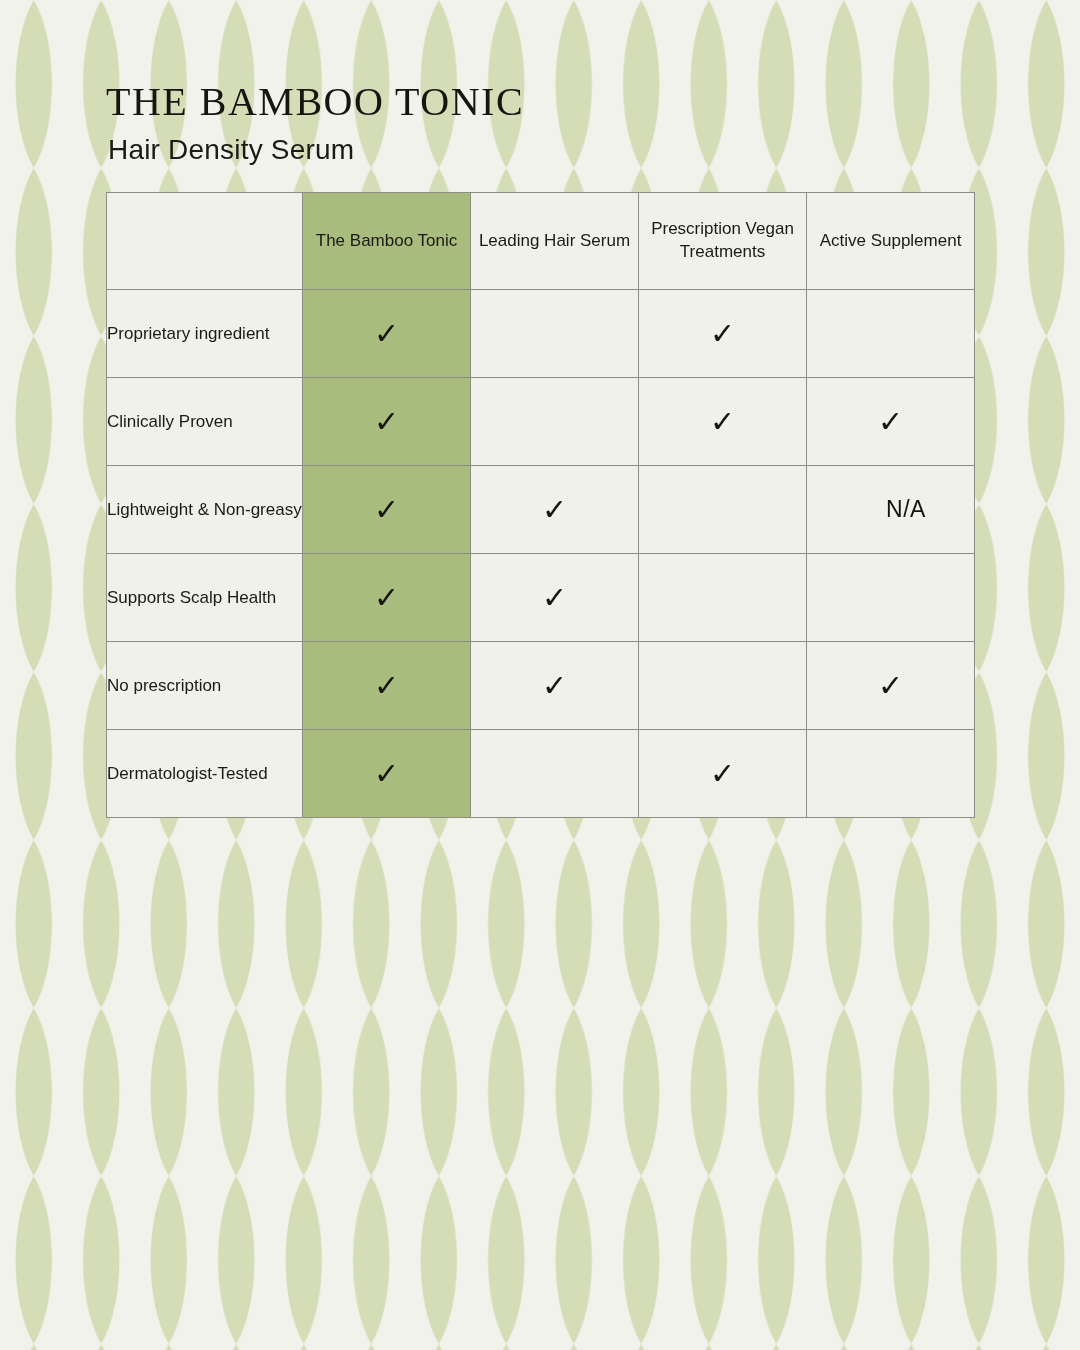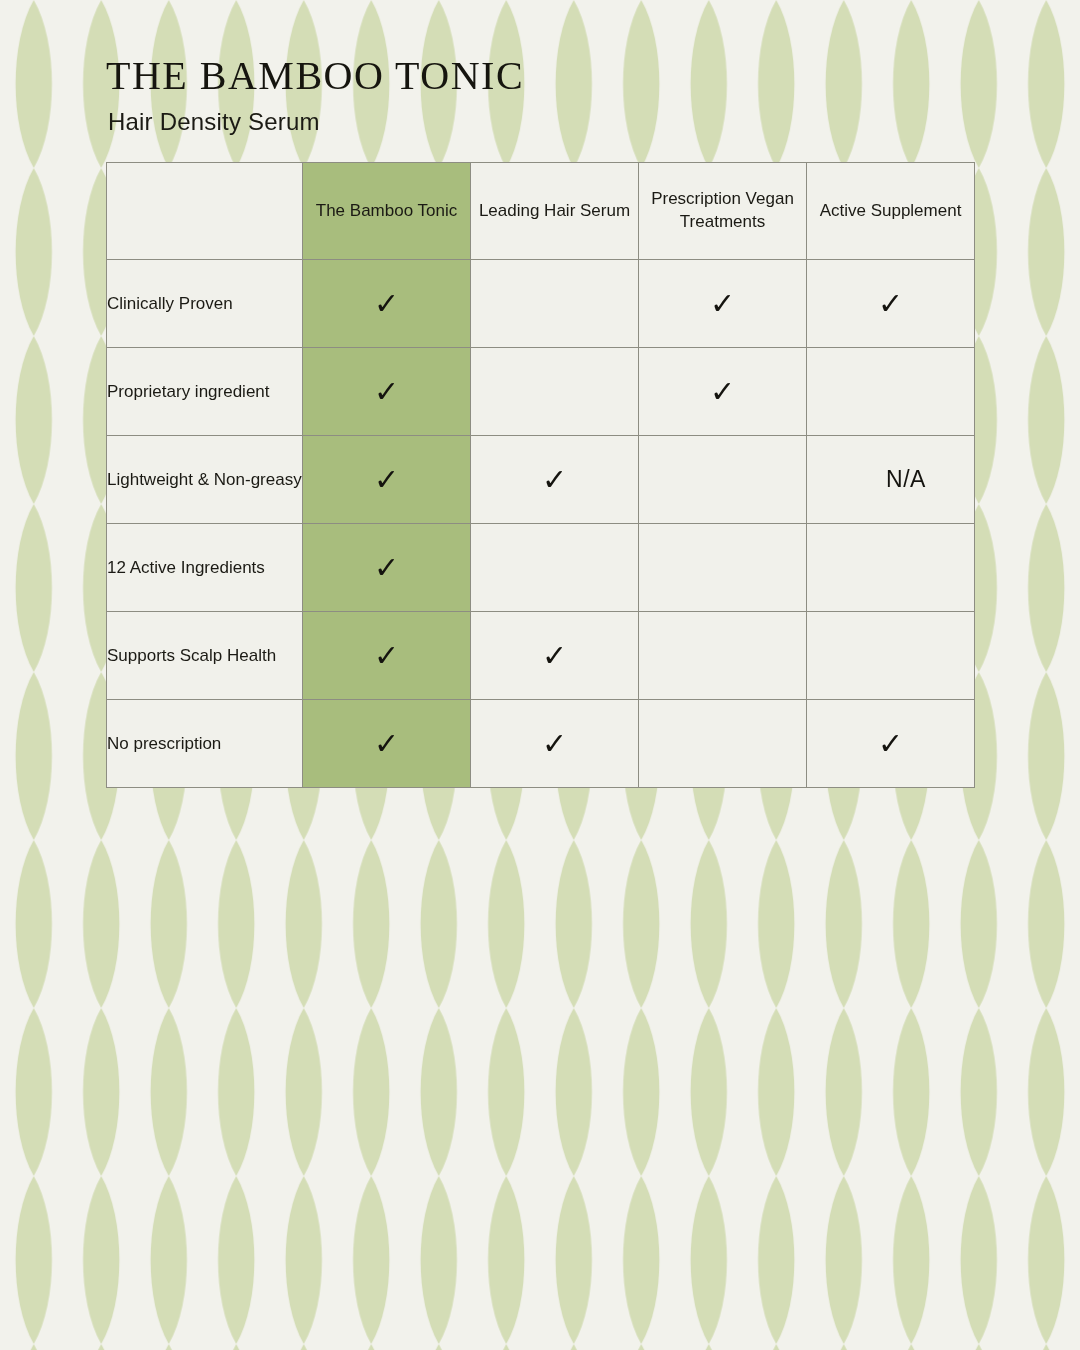--- a/index.html
+++ b/index.html
@@ -24,35 +24,35 @@
     z-index: 0;
   }
 
   
   .page {
     position: relative;
     z-index: 2;
     width: 1080px;
     height: 950px;
     box-sizing: border-box;
-    padding: 52px 106px 0 106px;
+    padding: 78px 106px 0 106px;
   }
 
   .title {
     font-family: "Liberation Serif", serif;
     font-size: 40px;
     letter-spacing: 1.5px;
     color: #16150f;
     margin: 0;
     font-weight: 400;
     line-height: 1.2;
   }
   .subtitle {
     font-family: "Liberation Sans", sans-serif;
-    font-size: 24px;
+    font-size: 28px;
     color: #1b1a14;
     margin: 8px 0 0 2px;
     font-weight: 400;
     letter-spacing: 0.2px;
   }
 
   
   .table-wrap {
     margin-top: 26px;
     position: relative;
@@ -152,58 +152,58 @@
         <tr>
           <th class="blank-col"></th>
           <th class="brand-col">The Bamboo Tonic</th>
           <th>Leading Hair Serum</th>
           <th>Prescription Vegan Treatments</th>
           <th>Active Supplement</th>
         </tr>
       </thead>
       <tbody id="table-body">
           <tr>
+            <td class="feature">Proprietary ingredient</td>
+            <td class="cell brand-col"><span class="check">✓</span></td>
+            <td class="cell"><span class="empty"></span></td>
+            <td class="cell"><span class="check">✓</span></td>
+            <td class="cell"><span class="empty"></span></td>
+          </tr>
+          <tr>
             <td class="feature">Clinically Proven</td>
             <td class="cell brand-col"><span class="check">✓</span></td>
             <td class="cell"><span class="empty"></span></td>
             <td class="cell"><span class="check">✓</span></td>
             <td class="cell"><span class="check">✓</span></td>
           </tr>
           <tr>
-            <td class="feature">Proprietary ingredient</td>
-            <td class="cell brand-col"><span class="check">✓</span></td>
-            <td class="cell"><span class="empty"></span></td>
-            <td class="cell"><span class="check">✓</span></td>
-            <td class="cell"><span class="empty"></span></td>
-          </tr>
-          <tr>
             <td class="feature">Lightweight &amp; Non-greasy</td>
             <td class="cell brand-col"><span class="check">✓</span></td>
             <td class="cell"><span class="check">✓</span></td>
             <td class="cell"><span class="empty"></span></td>
             <td class="cell"><span class="na">N/A</span></td>
           </tr>
           <tr>
-            <td class="feature">12 Active Ingredients</td>
-            <td class="cell brand-col"><span class="check">✓</span></td>
-            <td class="cell"><span class="empty"></span></td>
-            <td class="cell"><span class="empty"></span></td>
-            <td class="cell"><span class="empty"></span></td>
-          </tr>
-          <tr>
             <td class="feature">Supports Scalp Health</td>
             <td class="cell brand-col"><span class="check">✓</span></td>
             <td class="cell"><span class="check">✓</span></td>
             <td class="cell"><span class="empty"></span></td>
             <td class="cell"><span class="empty"></span></td>
           </tr>
           <tr>
             <td class="feature">No prescription</td>
             <td class="cell brand-col"><span class="check">✓</span></td>
             <td class="cell"><span class="check">✓</span></td>
             <td class="cell"><span class="empty"></span></td>
             <td class="cell"><span class="check">✓</span></td>
+          </tr>
+          <tr>
+            <td class="feature">Dermatologist-Tested</td>
+            <td class="cell brand-col"><span class="check">✓</span></td>
+            <td class="cell"><span class="empty"></span></td>
+            <td class="cell"><span class="check">✓</span></td>
+            <td class="cell"><span class="empty"></span></td>
           </tr>
         </tbody>
     </table>
   </div>
 
 </div>
 
 </body></html>

